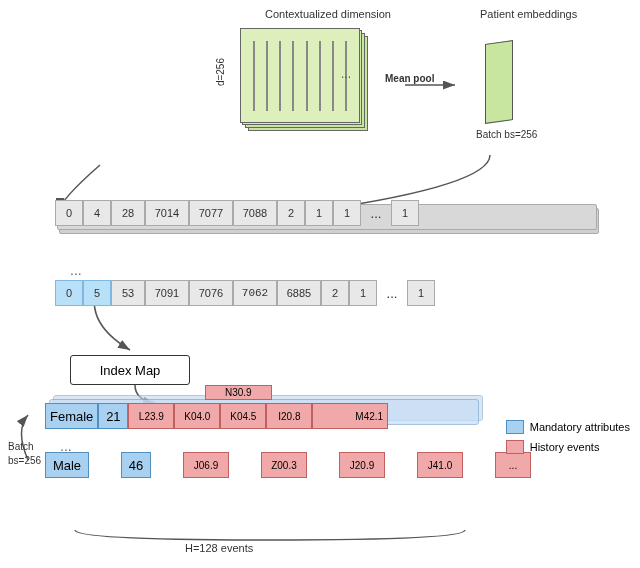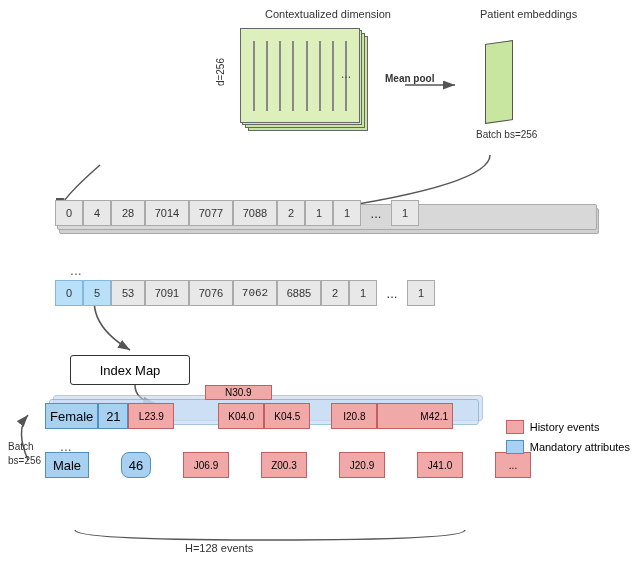--- a/index.html
+++ b/index.html
@@ -258,45 +258,45 @@
     <div style="position:absolute;top:4px;left:4px;width:430px;height:26px;background:#c8ddf5;border:1px solid #80a8d0;border-radius:3px;opacity:0.7;"></div>
 
     <div style="position:absolute;top:-10px;left:160px;font-size:10px;">
       <div style="background:#f0a8a8;border:1px solid #c06060;padding:1px 19px;font-size:10px;">N30.9</div>
     </div>
 
     <div style="position:absolute;top:8px;left:0;display:flex;align-items:center;height:26px;">
       <div class="blue-cell" style="min-width:52px;">Female</div>
       <div class="blue-cell" style="min-width:30px;">21</div>
       <div class="pink-cell" style="min-width:46px;">L23.9</div>
-      <div class="pink-cell" style="min-width:46px;margin-left:44px;">K04.0</div>
+      <div class="pink-cell" style="min-width:46px;">K04.0</div>
       <div class="pink-cell" style="min-width:46px;">K04.5</div>
-      <div class="pink-cell" style="min-width:46px;margin-left:21px;">I20.8</div>
+      <div class="pink-cell" style="min-width:46px;">I20.8</div>
       <div class="pink-cell" style="min-width:46px;padding-left:42px;">M42.1</div>
     </div>
   </div>
 
   <div style="position:absolute;top:438px;left:60px;font-size:14px;color:#666;">...</div>
 
   <div style="position:absolute;top:452px;left:45px;display:flex;align-items:center;height:26px;gap:32px;">
     <div class="blue-cell" style="min-width:44px;">Male</div>
-    <div class="blue-cell" style="min-width:30px;border-radius:8px;">46</div>
+    <div class="blue-cell" style="min-width:30px;">46</div>
     <div class="pink-cell" style="min-width:46px;">J06.9</div>
     <div class="pink-cell" style="min-width:46px;">Z00.3</div>
     <div class="pink-cell" style="min-width:46px;">J20.9</div>
     <div class="pink-cell" style="min-width:46px;">J41.0</div>
     <div class="pink-cell" style="min-width:36px;">...</div>
   </div>
 
   <div style="position:absolute;top:542px;left:185px;font-size:11px;color:#333;">H=128 events</div>
 
   <div class="legend">
     <div class="legend-item">
+      <div class="legend-color" style="background:#a8d0f0;border-color:#5090c0;"></div>
+      <span>Mandatory attributes</span>
+    </div>
+    <div class="legend-item">
       <div class="legend-color" style="background:#f0a8a8;border-color:#c06060;"></div>
       <span>History events</span>
     </div>
-    <div class="legend-item">
-      <div class="legend-color" style="background:#a8d0f0;border-color:#5090c0;"></div>
-      <span>Mandatory attributes</span>
-    </div>
   </div>
 
 </div>
 
 </body></html>

